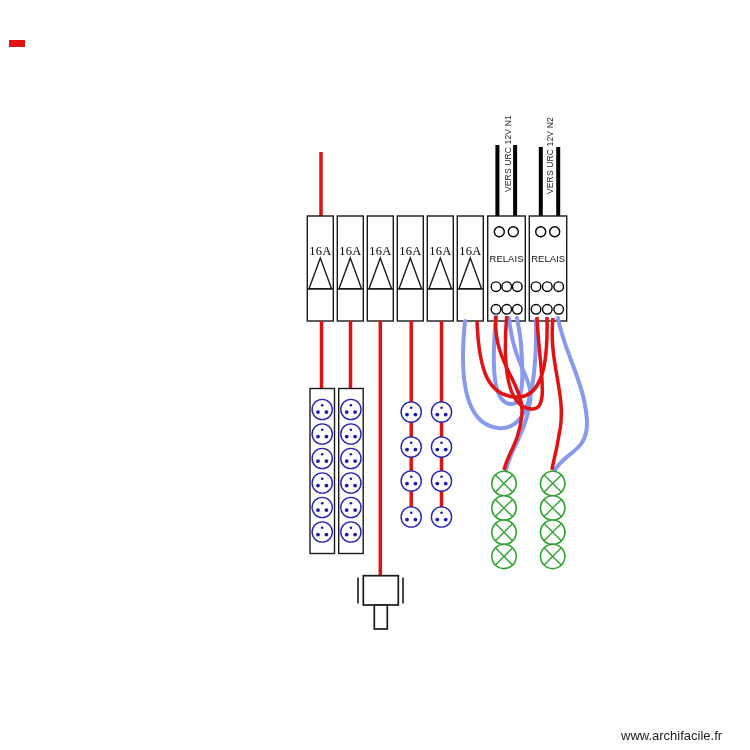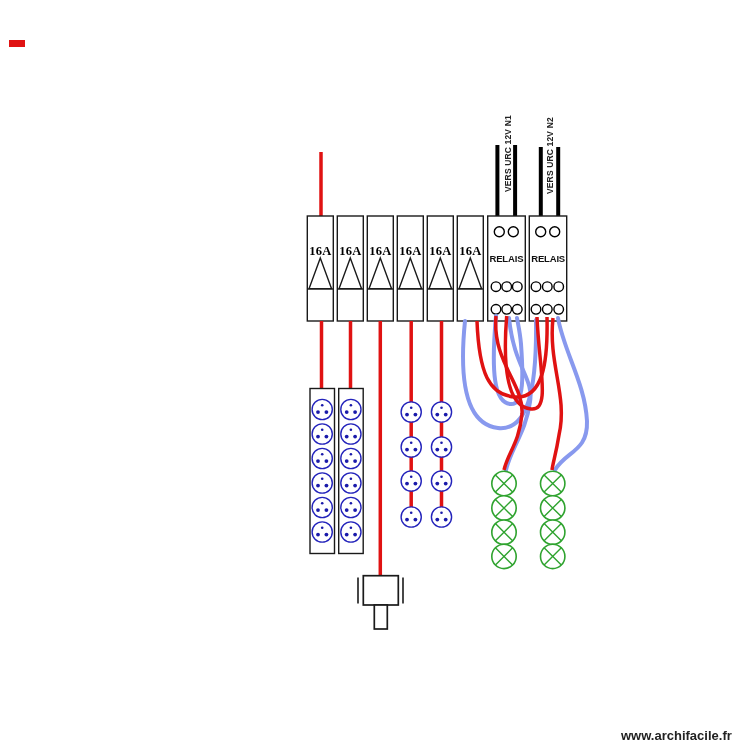--- a/index.html
+++ b/index.html
@@ -1,17 +1,17 @@
 <!DOCTYPE html>
 <html><head>
 <meta charset="utf-8">
 <style>
   html,body{margin:0;padding:0;background:#fff;}
   #stage{position:relative;width:750px;height:750px;background:#ffffff;overflow:hidden;
-         font-family:"Liberation Sans",sans-serif;font-weight:bold;}
+         font-family:"Liberation Sans",sans-serif;}
   svg{position:absolute;left:0;top:0;}
   .box{fill:#ffffff;stroke:#1a1a1a;stroke-width:1.4;}
   .thin{stroke:#1a1a1a;stroke-width:1.3;fill:none;}
   .wire-red{stroke:#e01212;stroke-width:3.5;fill:none;stroke-linecap:butt;}
   .wire-blue{stroke:#8899ee;stroke-width:4;fill:none;stroke-linecap:round;}
   .wire-black{stroke:#000000;stroke-width:4;fill:none;}
   .socket-c{fill:#ffffff;stroke:#2323bb;stroke-width:1.4;}
   .socket-dot{fill:#1a1aaa;stroke:none;}
   .lamp-c{fill:#ffffff;stroke:#2fa32f;stroke-width:1.6;}
   .lamp-x{stroke:#2fa32f;stroke-width:1.4;fill:none;}

